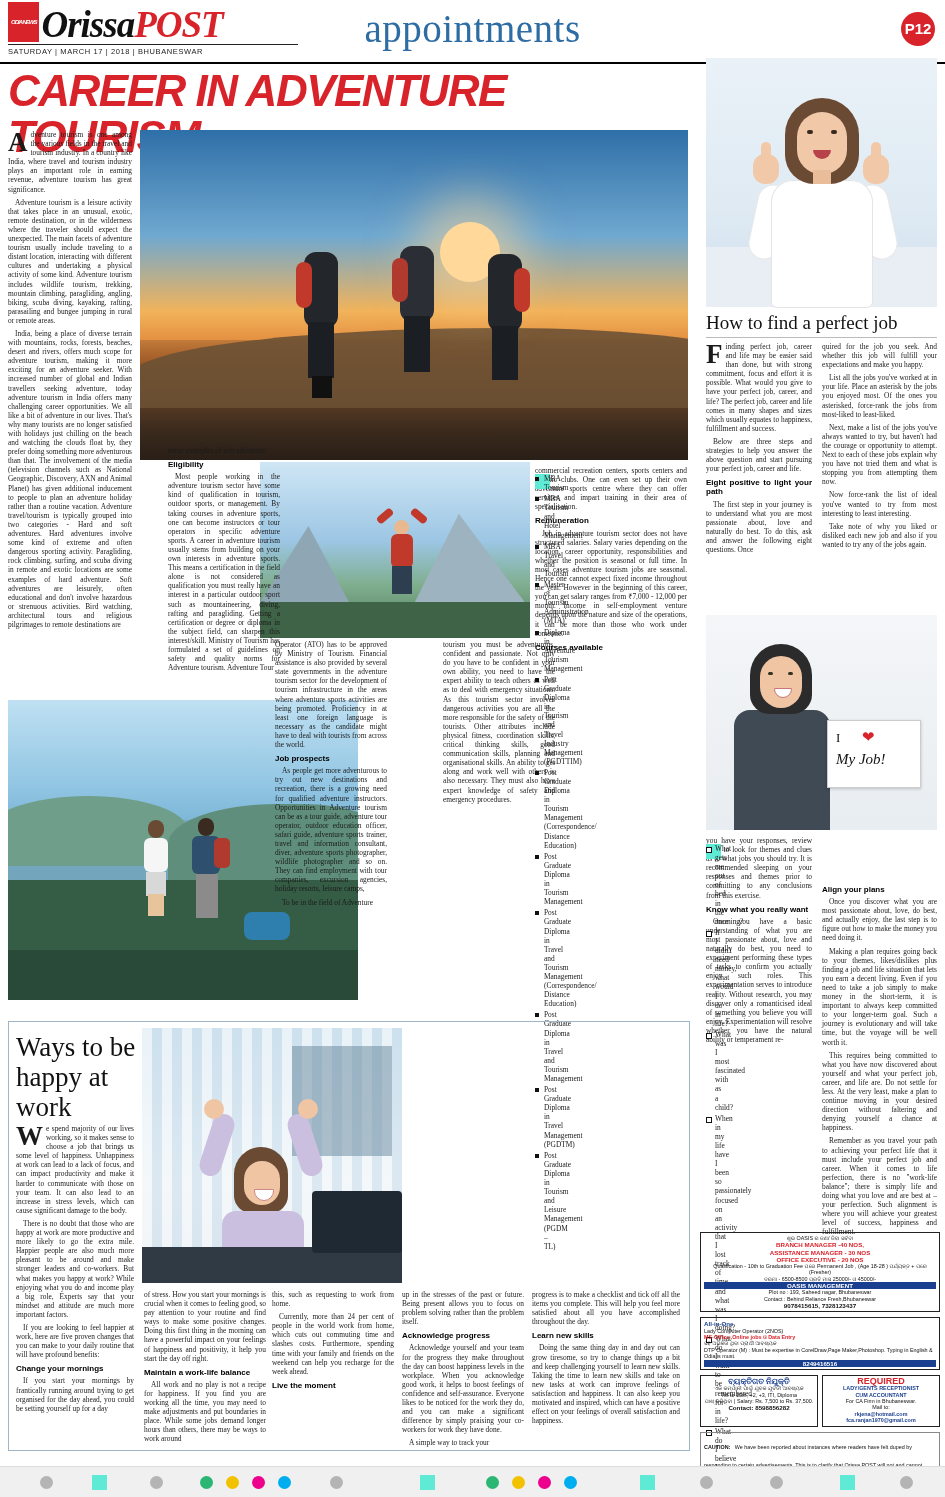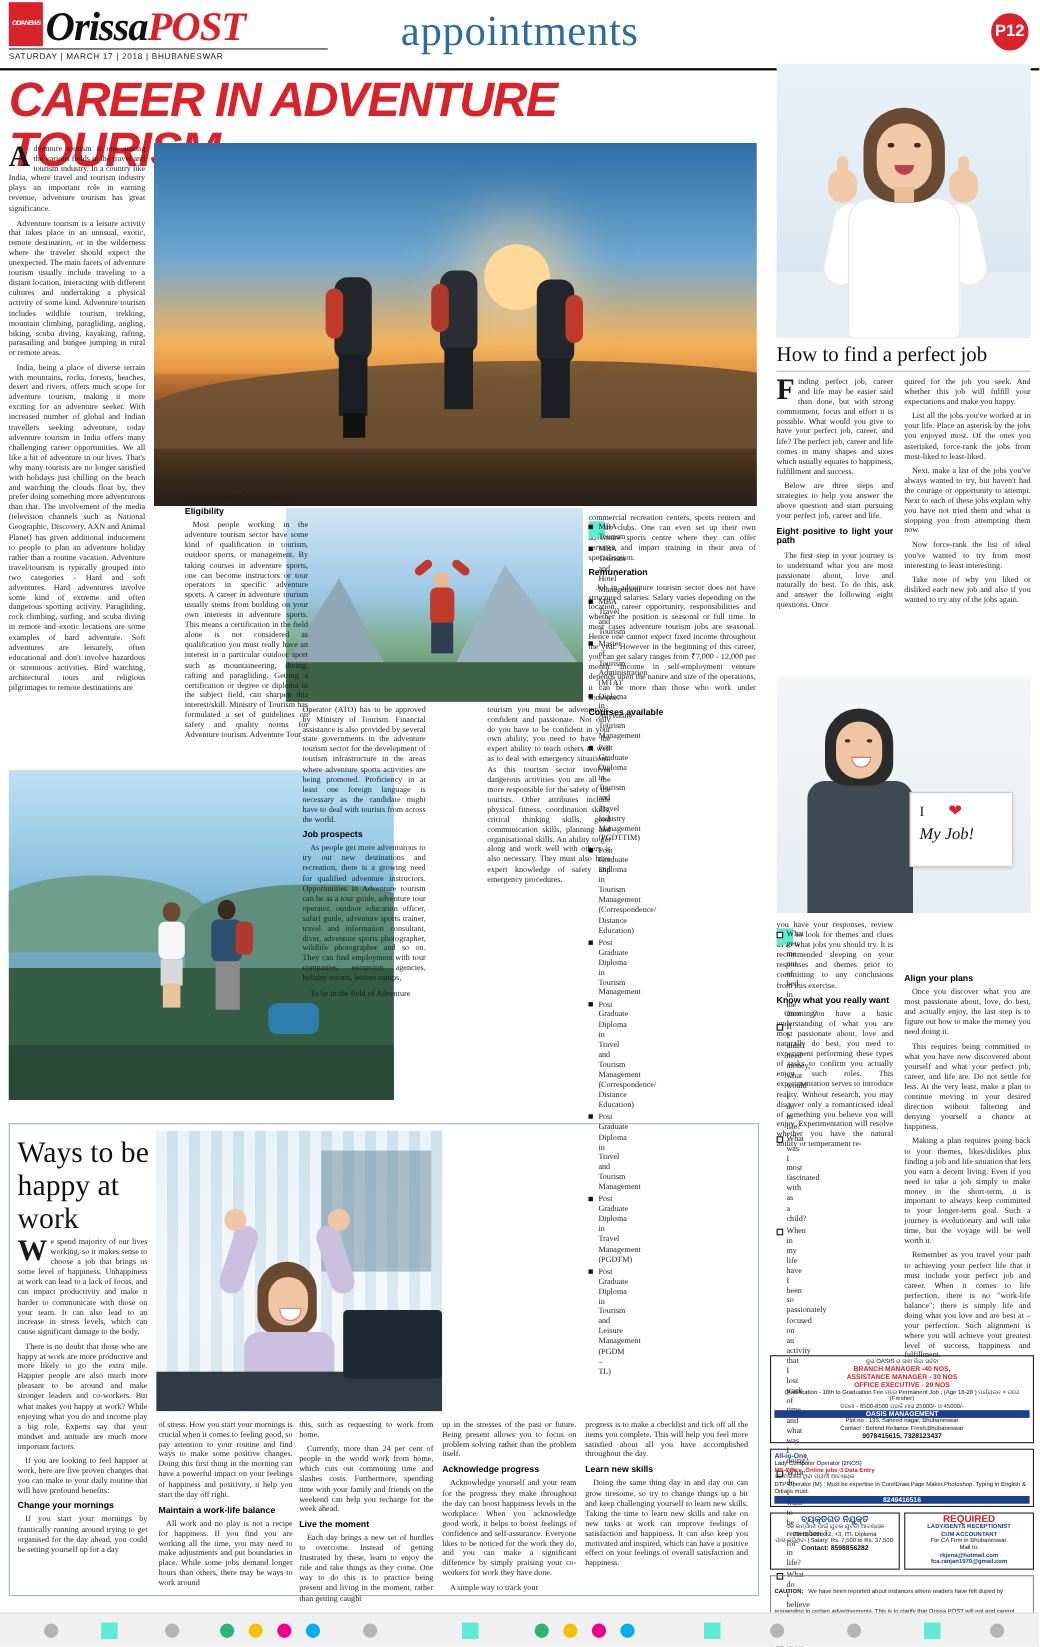--- a/index.html
+++ b/index.html
@@ -267,22 +267,22 @@
       <li>What do others say I do best?</li>
 
     </ul>
     <div class="sub">Know what you really want</div>
     <p>Once you have a basic understanding of what you are most passionate about, love and naturally do best, you need to experiment performing these types of tasks to confirm you actually enjoy such roles. This experimentation serves to introduce reality. Without research, you may discover only a romanticised ideal of something you believe you will enjoy. Experimentation will resolve whether you have the natural ability or temperament re-</p>
   </div>
 
   <div class="col" style="left:822px;top:836px;width:115px;margin-top:44px;">
     <div class="sub">Align your plans</div>
     <p>Once you discover what you are most passionate about, love, do best, and actually enjoy, the last step is to figure out how to make the money you need doing it.</p>
+    <p>Making a plan requires going back to your themes, likes/dislikes plus finding a job and life situation that lets you earn a decent living. Even if you need to take a job simply to make money in the short-term, it is important to always keep committed to your longer-term goal. Such a journey is evolutionary and will take time, but the voyage will be well worth it.</p>
     <p>This requires being committed to what you have now discovered about yourself and what your perfect job, career, and life are. Do not settle for less. At the very least, make a plan to continue moving in your desired direction without faltering and denying yourself a chance at happiness.</p>
-    <p>Making a plan requires going back to your themes, likes/dislikes plus finding a job and life situation that lets you earn a decent living. Even if you need to take a job simply to make money in the short-term, it is important to always keep committed to your longer-term goal. Such a journey is evolutionary and will take time, but the voyage will be well worth it.</p>
     <p>Remember as you travel your path to achieving your perfect life that it must include your perfect job and career. When it comes to life perfection, there is no "work-life balance"; there is simply life and doing what you love and are best at – your perfection. Such alignment is where you will achieve your greatest level of success, happiness and fulfillment.</p>
   </div>
 
   <div class="happybox"></div>
   <div class="happytitle">Ways to be happy at work</div>
 
   <div class="photo" style="left:142px;top:1028px;width:260px;height:255px;background:linear-gradient(180deg,#cfe3ef 0%,#e6eff5 60%,#dfe9f0 100%);">
     <div style="position:absolute;left:0;top:0;width:100%;height:100%;background:repeating-linear-gradient(90deg,rgba(255,255,255,.55) 0 10px,rgba(200,220,235,.35) 10px 20px);"></div>
     <div style="position:absolute;left:150px;top:18px;width:100px;height:110px;background:#6f8ea3;opacity:.55;"></div>
     <div style="position:absolute;left:60px;bottom:0;width:120px;height:170px;">
@@ -310,21 +310,20 @@
   <div class="col" style="left:144px;top:1290px;width:122px;">
     <p class="noind">of stress. How you start your mornings is crucial when it comes to feeling good, so pay attention to your routine and find ways to make some positive changes. Doing this first thing in the morning can have a powerful impact on your feelings of happiness and positivity, it help you start the day off right.</p>
     <div class="sub">Maintain a work-life balance</div>
     <p>All work and no play is not a recipe for happiness. If you find you are working all the time, you may need to make adjustments and put boundaries in place. While some jobs demand longer hours than others, there may be ways to work around</p>
   </div>
 
   <div class="col" style="left:272px;top:1290px;width:122px;">
     <p class="noind">this, such as requesting to work from home.</p>
     <p>Currently, more than 24 per cent of people in the world work from home, which cuts out commuting time and slashes costs. Furthermore, spending time with your family and friends on the weekend can help you recharge for the week ahead.</p>
     <div class="sub">Live the moment</div>
-    <p>Each day brings a new set of hurdles to overcome. Instead of getting frustrated by these, learn to enjoy the ride and take things as they come. One way to do this is to practice being present and living in the moment, rather than getting caught</p>
   </div>
 
   <div class="col" style="left:402px;top:1290px;width:122px;">
     <p class="noind">up in the stresses of the past or future. Being present allows you to focus on problem solving rather than the problem itself.</p>
     <div class="sub">Acknowledge progress</div>
     <p>Acknowledge yourself and your team for the progress they make throughout the day can boost happiness levels in the workplace. When you acknowledge good work, it helps to boost feelings of confidence and self-assurance. Everyone likes to be noticed for the work they do, and you can make a significant difference by simply praising your co-workers for work they have done.</p>
     <p>A simple way to track your</p>
   </div>
 
   <div class="col" style="left:532px;top:1290px;width:148px;">

